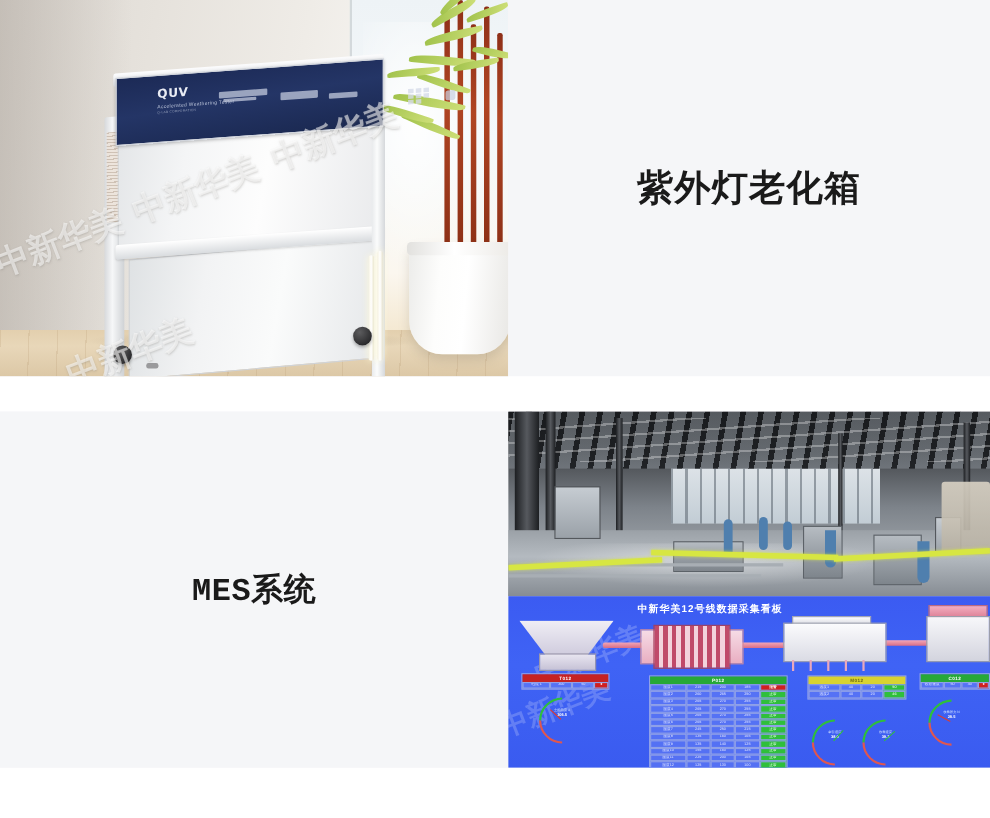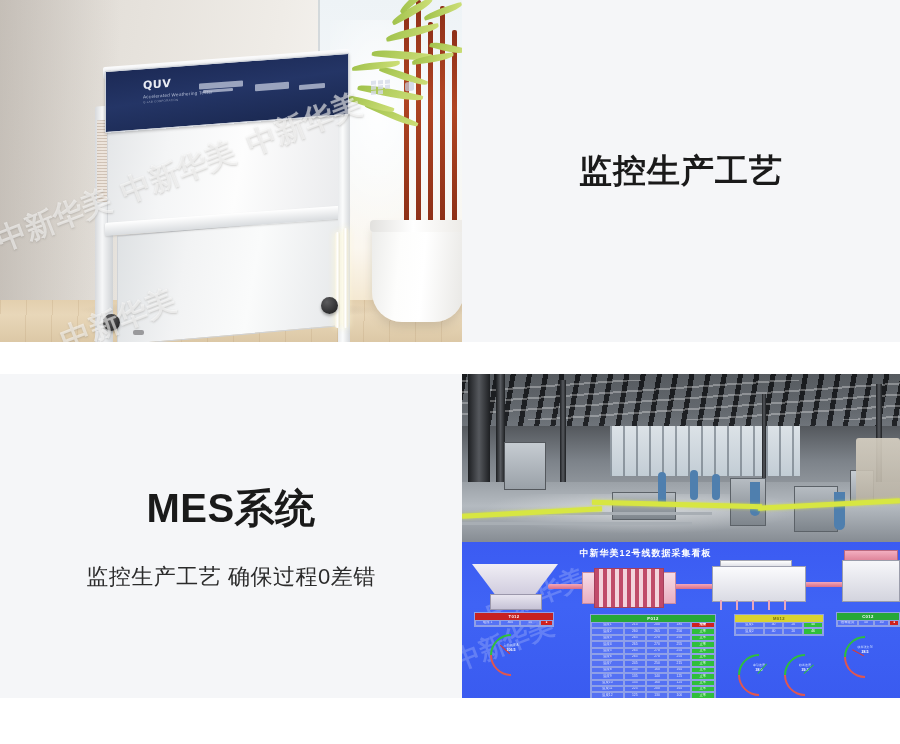--- a/index.html
+++ b/index.html
@@ -81,21 +81,21 @@
        background:radial-gradient(ellipse at 50% 50%,rgba(90,75,55,.30),rgba(90,75,55,0) 70%);}
 
   
   .wm{position:absolute;white-space:nowrap;color:rgba(255,255,255,.55);font-weight:bold;
       transform:rotate(-21deg);pointer-events:none;text-shadow:0 1px 2px rgba(120,115,110,.30);}
 
   
   .sec2{position:absolute;left:0;top:374px;width:900px;height:324px;background:#f5f6f8;}
   .sec2-text{position:absolute;left:0;top:0;width:462px;height:324px;
        display:flex;flex-direction:column;align-items:center;justify-content:center;}
-  .hl2{font-size:40px;font-weight:bold;color:#1a1a1a;letter-spacing:.5px;}
+  .hl2{font-size:29px;font-weight:bold;color:#1a1a1a;letter-spacing:.5px;font-family:Liberation Mono, monospace;}
   .sub2{font-size:22px;color:#2b2b2b;letter-spacing:.5px;margin-top:26px;}
 
   .sec2-media{position:absolute;left:462px;top:0;width:438px;height:324px;overflow:hidden;}
   
   .fac{position:absolute;left:0;top:0;width:438px;height:168px;overflow:hidden;
        background:linear-gradient(180deg,#2b2d30 0%,#43464a 22%,#7d838a 52%,#9aa0a6 74%,#6e757c 100%);}
   .fac-win{position:absolute;left:148px;top:52px;width:190px;height:50px;
        background:linear-gradient(180deg,#e8eef3,#c7d2da);opacity:.92;}
   .fac-win2{position:absolute;left:148px;top:52px;width:190px;height:50px;
        background:repeating-linear-gradient(90deg,rgba(90,100,110,.55) 0px,rgba(90,100,110,.55) 2px,rgba(0,0,0,0) 2px,rgba(0,0,0,0) 13px);}
@@ -240,29 +240,28 @@
 
       <div>
         <div class="wm" style="left:-6px;top:200px;font-size:30px;">中新华美</div>
         <div class="wm" style="left:118px;top:152px;font-size:30px;">中新华美</div>
         <div class="wm" style="left:244px;top:104px;font-size:30px;">中新华美</div>
         <div class="wm" style="left:58px;top:300px;font-size:30px;">中新华美</div>
       </div>
     </div>
 
     <div class="sec1-text">
-      <div class="hl1">监控生产工艺</div>
+      <div class="hl1">紫外灯老化箱</div>
     </div>
   </div>
 
   <div class="sec2">
 
     <div class="sec2-text">
       <div class="hl2">MES系统</div>
-      <div class="sub2">监控生产工艺  确保过程0差错</div>
     </div>
 
     <div class="sec2-media">
 
       <div class="fac">
         <div class="fac-win"></div>
         <div class="fac-win2"></div>
         <div class="fac-roof"></div>
         <div class="fac-roof2"></div>
         <div class="col" style="left:6px;top:0;width:22px;height:150px;"></div>

